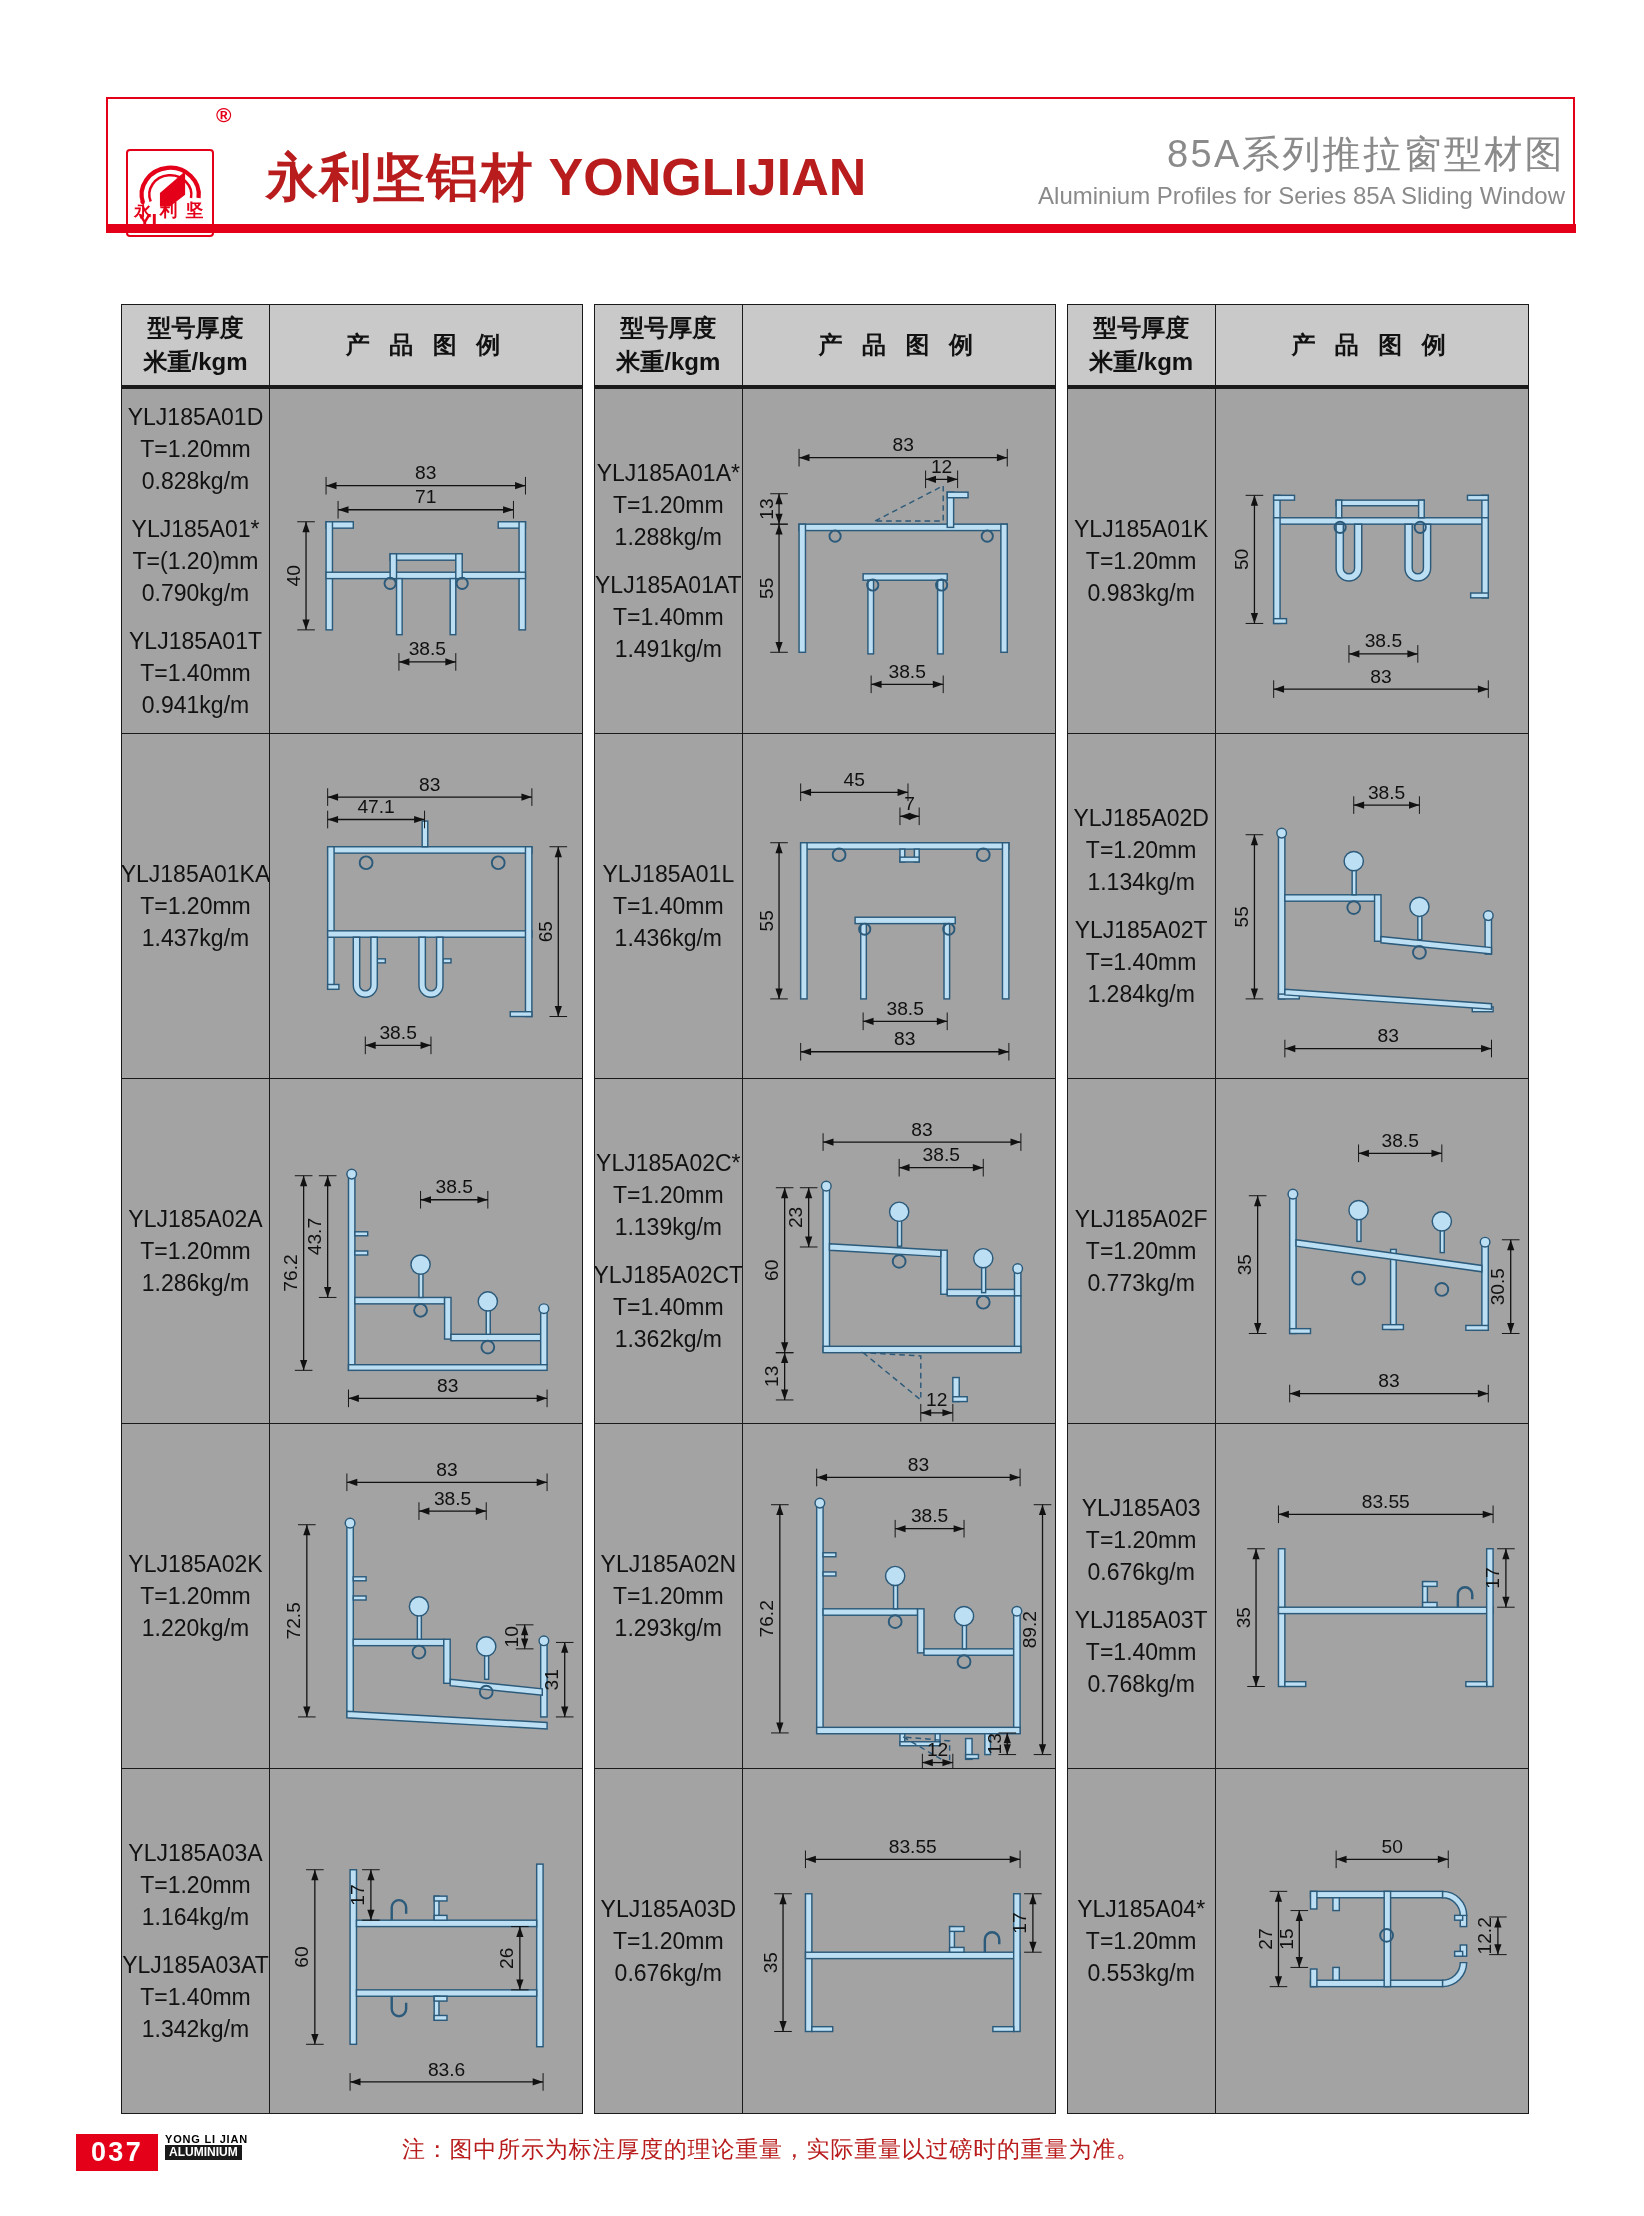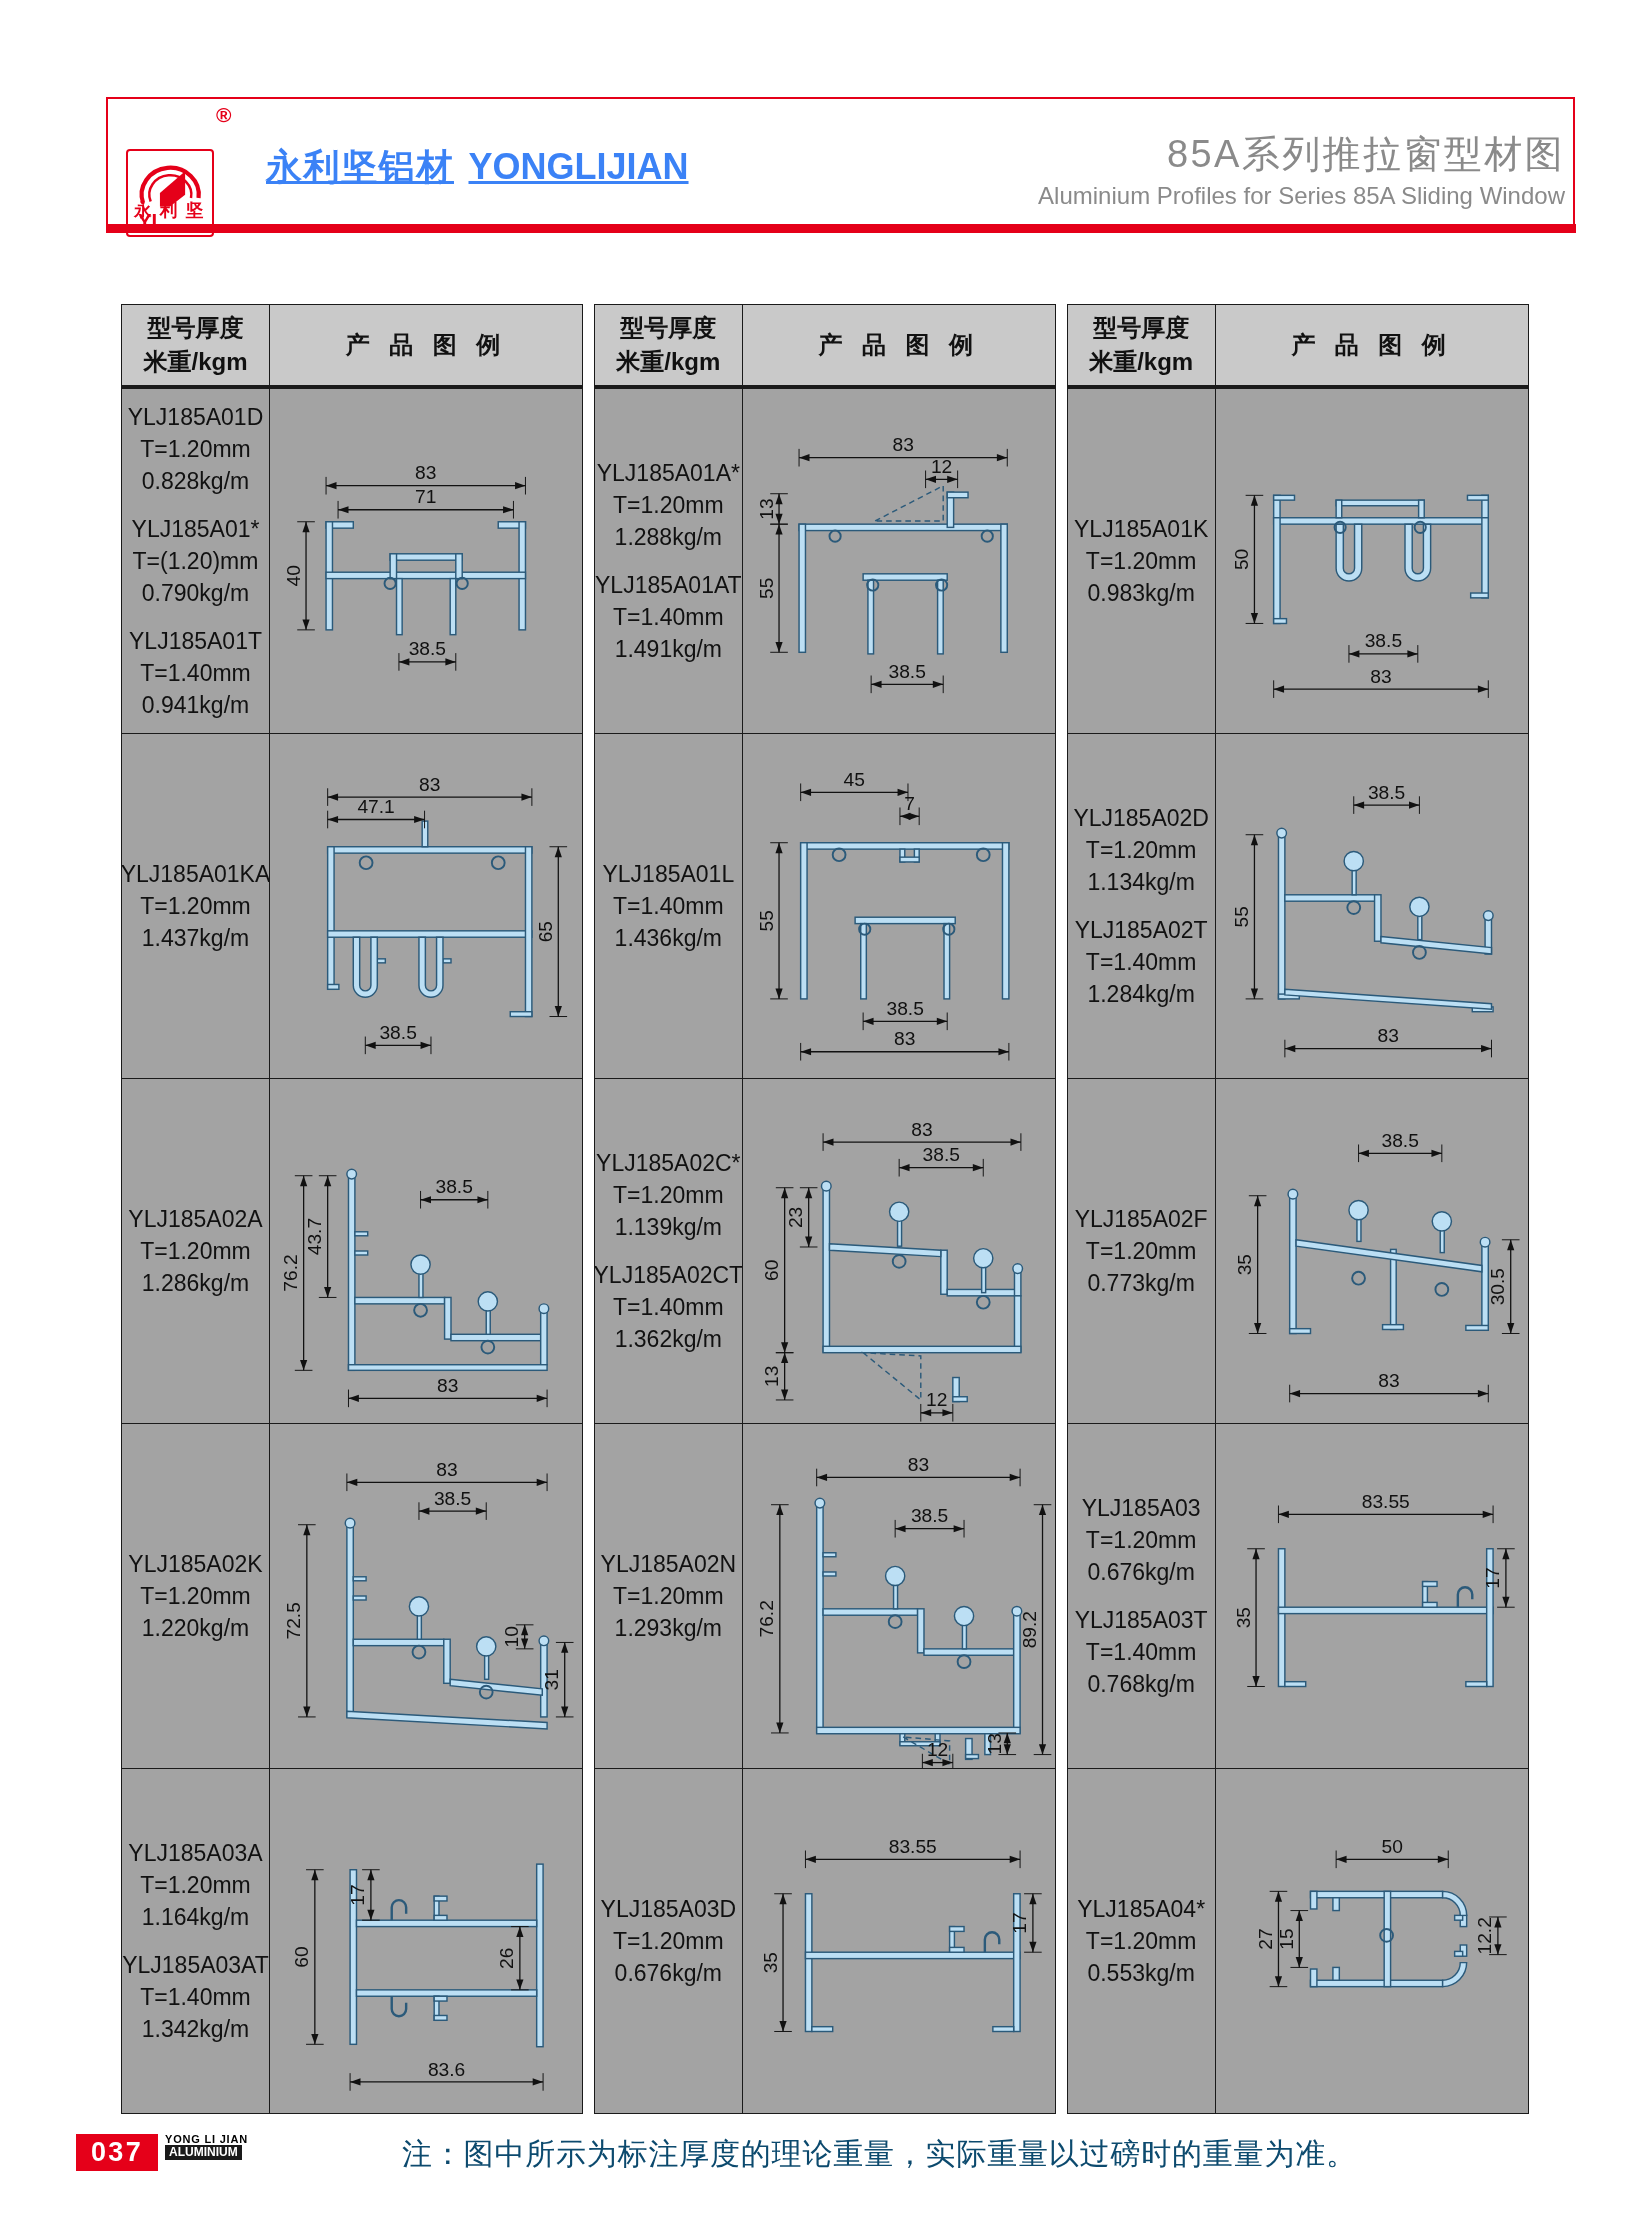--- a/index.html
+++ b/index.html
@@ -8,22 +8,22 @@
   
   .header-box{position:absolute;left:106px;top:97px;width:1465px;height:127px;
               border:2.4px solid #e50019;background:#fff;}
   .header-band{position:absolute;left:106px;top:224px;width:1470px;height:8.9px;background:#e50019;}
   .logo{position:absolute;left:126px;top:109px;width:84px;height:84px;
         border:2.4px solid #e50019;border-radius:4px;margin-top:40px;}
   .logo svg{width:100%;height:100%;}
   .logo-reg{position:absolute;left:216px;top:103px;color:#e50019;font-size:21px;font-weight:bold;}
   .logo-chars{position:absolute;left:121px;top:198px;width:97px;text-align:center;
               color:#e50019;font-size:17.7px;font-weight:bold;letter-spacing:1.6px;}
-  .brand{position:absolute;left:266px;top:143px;font-size:36px;font-weight:bold;color:#3b82f6;
-         letter-spacing:1.6px;white-space:nowrap;text-decoration:underline;}
+  .brand{position:absolute;left:266px;top:143px;font-size:52px;font-weight:bold;color:#b91c1c;
+         letter-spacing:1.6px;white-space:nowrap;}
   .brand .en{margin-left:14.5px;letter-spacing:0;}
   .title-cn{position:absolute;right:80px;top:129px;font-size:38px;color:#8a8a8a;
             font-weight:normal;letter-spacing:2.4px;}
   .title-en{position:absolute;right:80px;top:182px;font-size:24px;color:#8a8a8a;}
   
   .groups{position:absolute;left:121px;top:304px;width:1408px;display:flex;gap:10.5px;}
   .group{width:463px;border:1.6px solid #1a1a1a;background:#a3a3a3;}
   .group-header{display:flex;height:80px;background:#c9c9c9;border-bottom:4px solid #1a1a1a;}
   .gh-label{width:147px;border-right:1.6px solid #1a1a1a;display:flex;flex-direction:column;
             justify-content:center;align-items:center;font-size:24px;font-weight:bold;line-height:34px;}
@@ -37,21 +37,21 @@
   .cell-drawing{flex:1;position:relative;}
   .cell-drawing svg{position:absolute;left:0;top:0;width:100%;height:100%;}
   
   .page-badge{position:absolute;left:76px;top:2134px;width:82px;height:37px;background:#e50019;
               color:#fff;font-size:27px;font-weight:bold;display:flex;justify-content:center;
               align-items:center;letter-spacing:2.4px;}
   .badge-brand{position:absolute;left:165px;top:2133px;line-height:1.1;}
   .badge-brand .l1{color:#000000;font-size:11px;letter-spacing:0.8px;font-weight:bold;}
   .badge-brand .l2{background:#1a1a1a;color:#fff;font-size:12px;font-weight:bold;
                    padding:0.8px 4px;display:inline-block;}
-  .note{position:absolute;left:402px;top:2134px;font-size:30px;color:#0c4a6e;letter-spacing:0.8px;}
+  .note{position:absolute;left:402px;top:2134px;font-size:23px;color:#b91c1c;letter-spacing:0.8px;}
 </style>
 </head>
 <body>
 
 <div class="header-box"></div>
 <div class="header-band"></div>
 <div class="logo">
   <svg viewBox="0 0 100 100">
     <path d="M18,62 a34,32 0 1 1 66,-6" fill="none" stroke="#e50019" stroke-width="5"></path>
     <path d="M27,60 a25,23 0 1 1 48,-4" fill="none" stroke="#e50019" stroke-width="3"></path>

